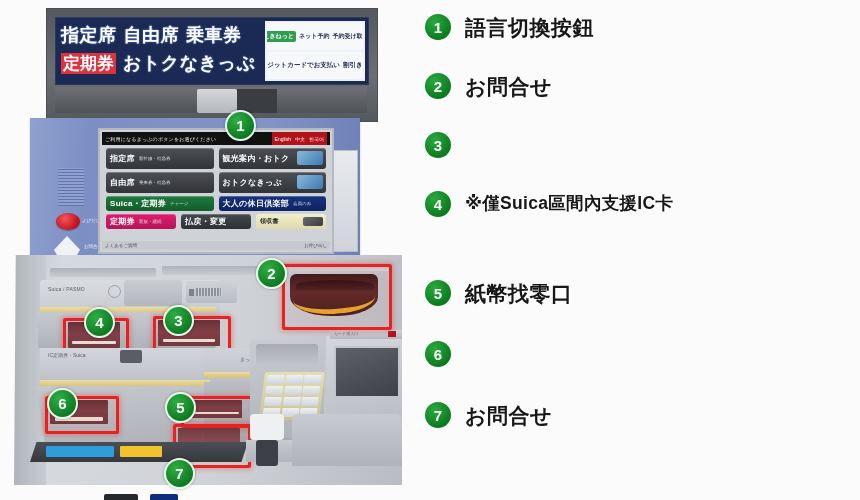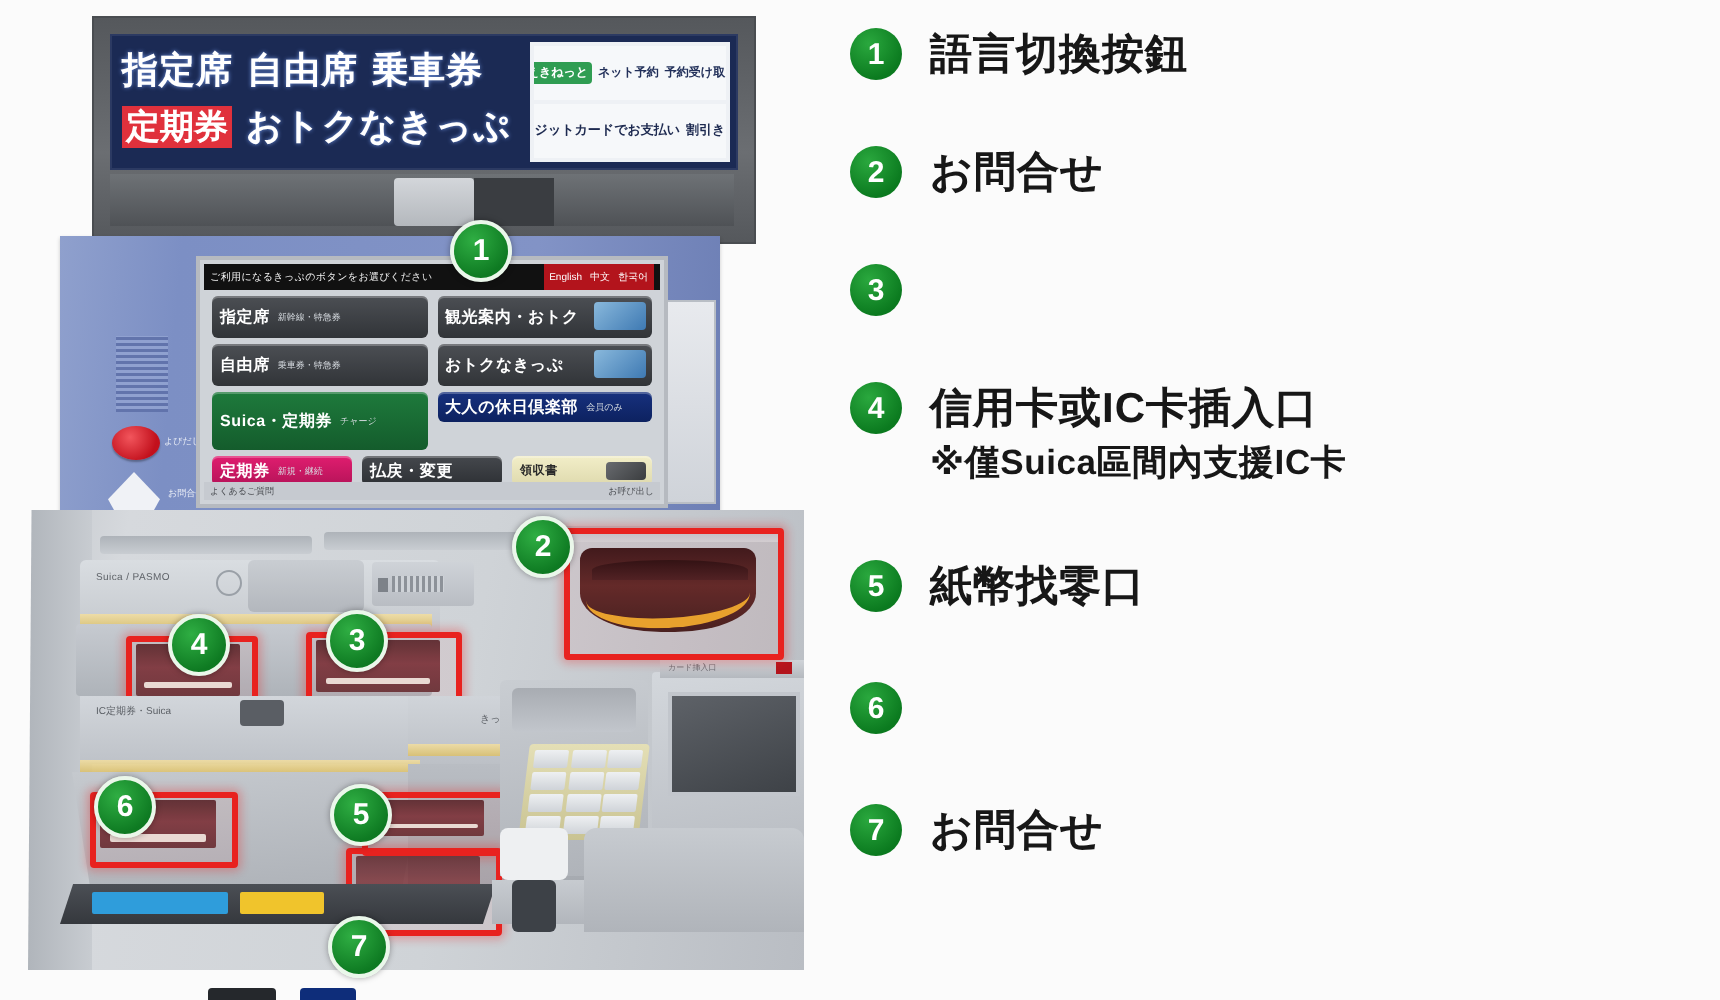--- a/index.html
+++ b/index.html
@@ -100,21 +100,21 @@
   }
   .ts-topbar .tsR span{font-size:5px;color:#fff;white-space:nowrap;}
   .ts-grid{padding:3px 4px;display:flex;flex-direction:column;gap:3px;}
   .ts-row{display:flex;gap:5px;}
   .tile{
     flex:1;height:21px;border-radius:3px;position:relative;overflow:hidden;
     display:flex;align-items:center;padding-left:4px;gap:4px;
     box-shadow:inset 0 1px 0 rgba(255,255,255,.25);
   }
   .tile.dark{background:linear-gradient(180deg,#4c4f54,#313438);}
-  .tile.green{background:linear-gradient(180deg,#1e7a3c,#145c2c);height:29px;}
+  .tile.green{background:linear-gradient(180deg,#1e7a3c,#145c2c);height:15px;}
   .tile.navy{background:linear-gradient(180deg,#17317e,#0d2260);height:15px;}
   .tile.pink{background:linear-gradient(180deg,#e01d6f,#b51358);height:15px;}
   .tile.gray{background:linear-gradient(180deg,#45484d,#2d3034);height:15px;}
   .tile.cream{background:linear-gradient(180deg,#f2eec8,#ded9ad);height:15px;}
   .tile-main{font-size:8px;font-weight:bold;color:#fff;white-space:nowrap;letter-spacing:.3px;}
   .tile.cream .tile-main{color:#2a2a2a;font-size:6px;}
   .tile-sub{font-size:4.5px;color:#d8dde2;white-space:nowrap;line-height:6px;}
   .tile-pic{
     position:absolute;right:3px;top:3px;width:26px;height:14px;border-radius:2px;
     background:linear-gradient(135deg,#8fc2e8,#3f7fbd);opacity:.92;
@@ -595,21 +595,20 @@
       <span class="leg-badge">
         <span>3</span>
       </span>
     </div>
 
     <div class="leg-item" style="top:191px;">
       <span class="leg-badge">
         <span>4</span>
       </span>
       <span class="leg-texts">
-        <span class="leg-main">信用卡或IC卡插入口</span>
         <span class="leg-note">※僅Suica區間內支援IC卡</span>
       </span>
     </div>
 
     <div class="leg-item" style="top:280px;">
       <span class="leg-badge">
         <span>5</span>
       </span>
       <span class="leg-texts">
         <span class="leg-main">紙幣找零口</span>

